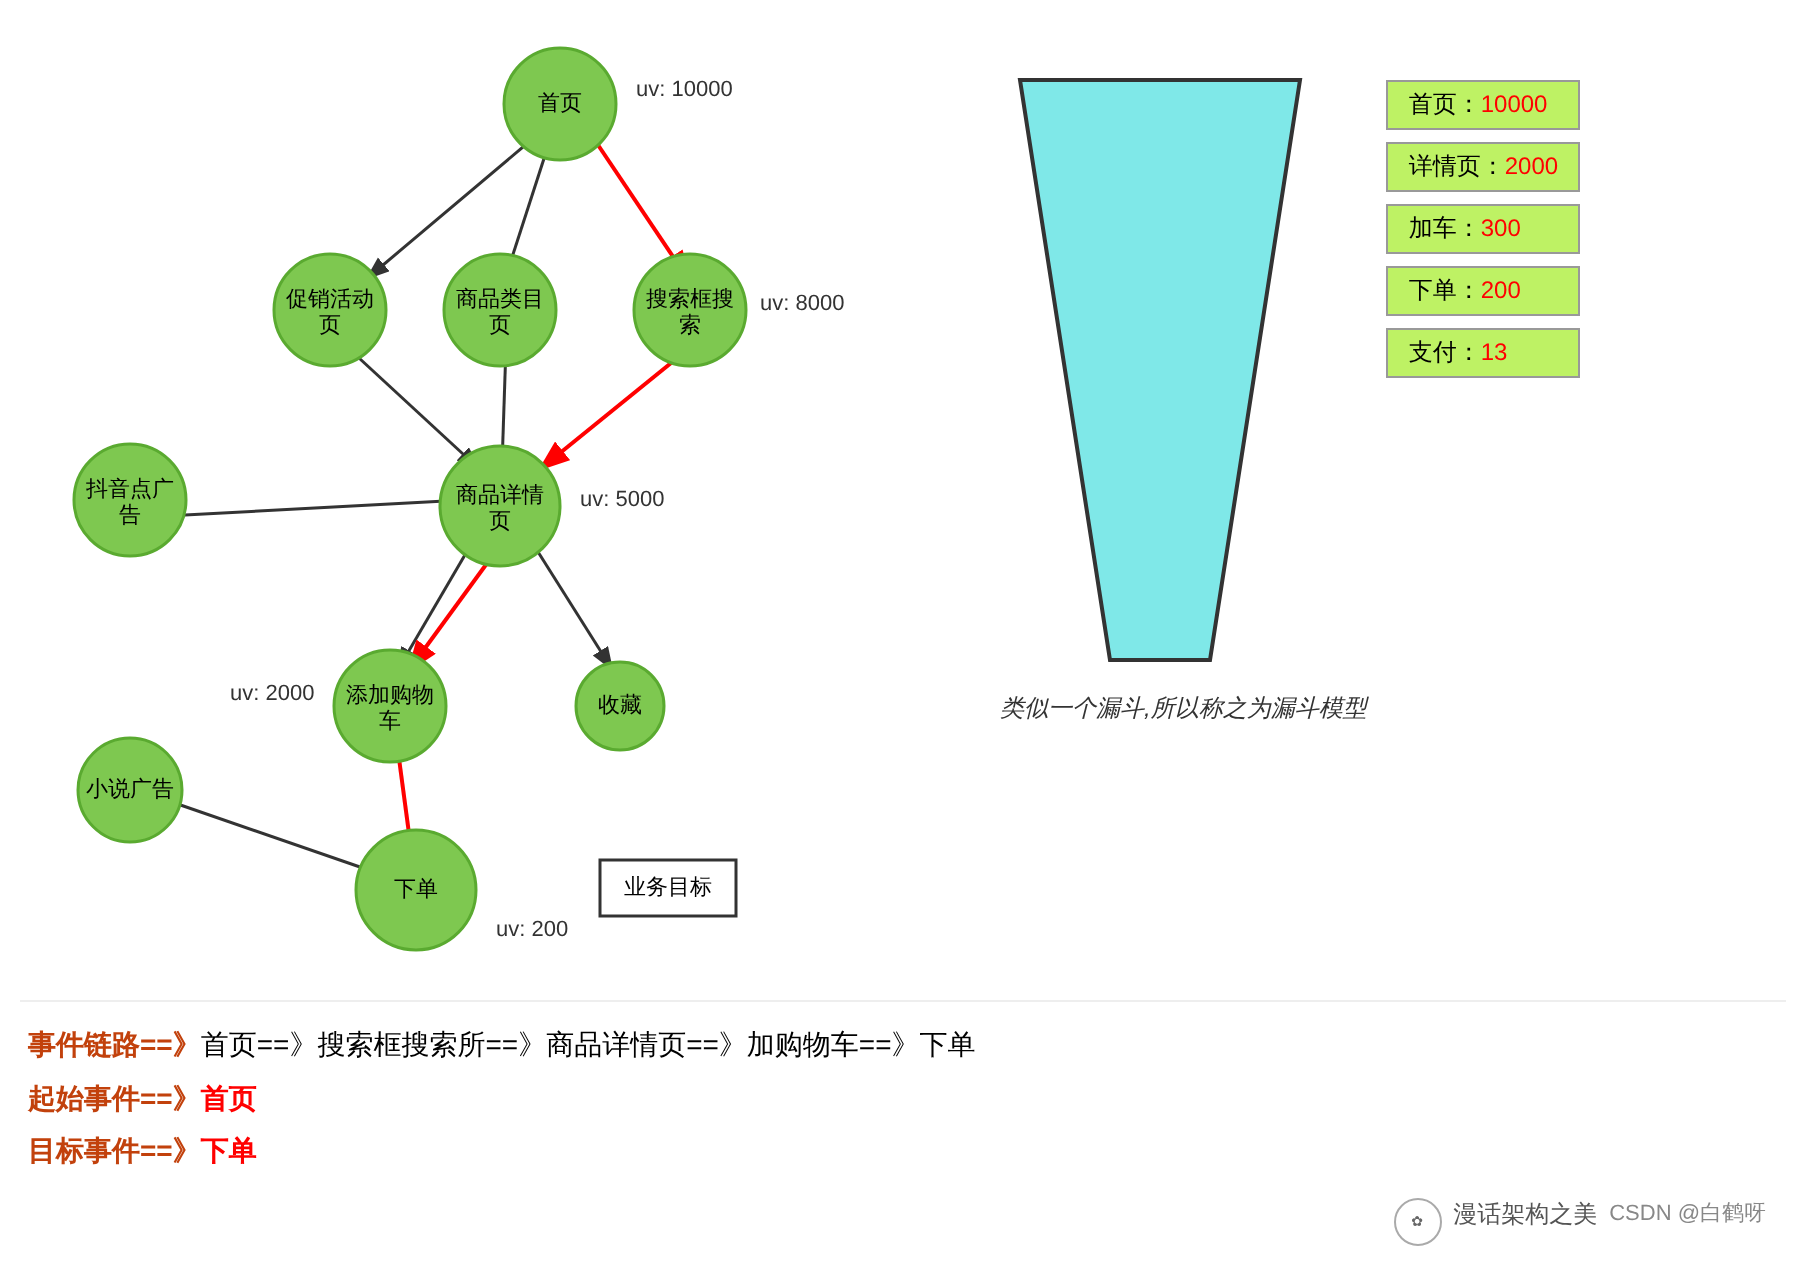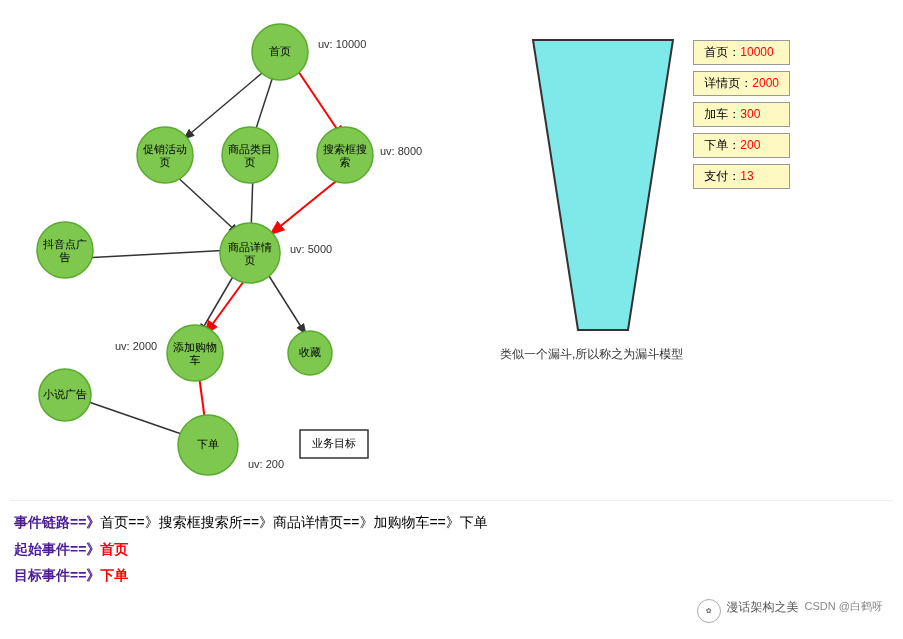--- a/index.html
+++ b/index.html
@@ -39,42 +39,43 @@
       display: flex;
       flex-direction: row;
       align-items: flex-start;
       padding-top: 20px;
       padding-left: 10px;
       gap: 10px;
     }
     .funnel-svg-container {
       display: flex;
       flex-direction: column;
-      align-items: flex-end;
+      align-items: flex-start;
+      font-style: italic;
     }
     .funnel-caption {
       font-size: 12px;
       color: #333;
       margin-top: 6px;
       text-align: center;
     }
     .funnel-labels {
       display: flex;
       flex-direction: column;
       gap: 6px;
       margin-top: 10px;
     }
     .funnel-label-item {
       border: 1px solid #999;
       padding: 3px 10px;
       font-size: 12px;
       color: #333;
       min-width: 90px;
       text-align: left;
-      background: #fef9c3;
+      background: #bef264;
     }
     .funnel-label-item span.key {
       color: #000;
     }
     .funnel-label-item span.val {
       color: #f00;
     }
     .bottom-section {
       margin-top: 10px;
       padding: 8px 4px 4px 4px;
@@ -82,21 +83,21 @@
       font-size: 14px;
       line-height: 1.9;
     }
     .bottom-line {
       display: flex;
       flex-direction: row;
       align-items: center;
       flex-wrap: wrap;
     }
     .label-blue {
-      color: #4c1d95;
+      color: #c2410c;
       font-weight: bold;
     }
     .label-black {
       color: #000;
     }
     .label-red {
       color: #f00;
       font-weight: bold;
     }
     .node-green {

